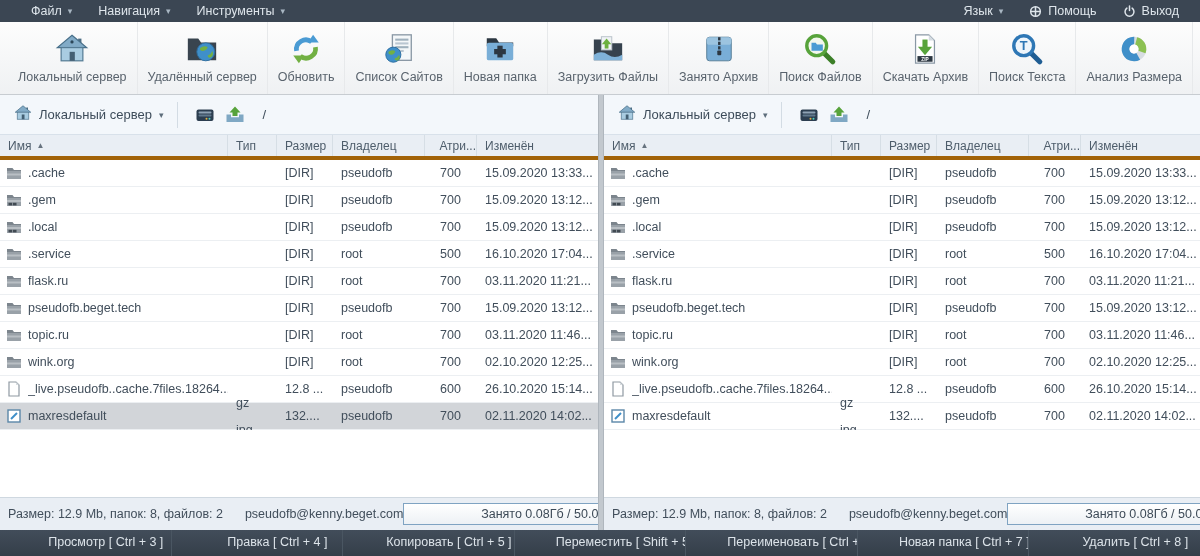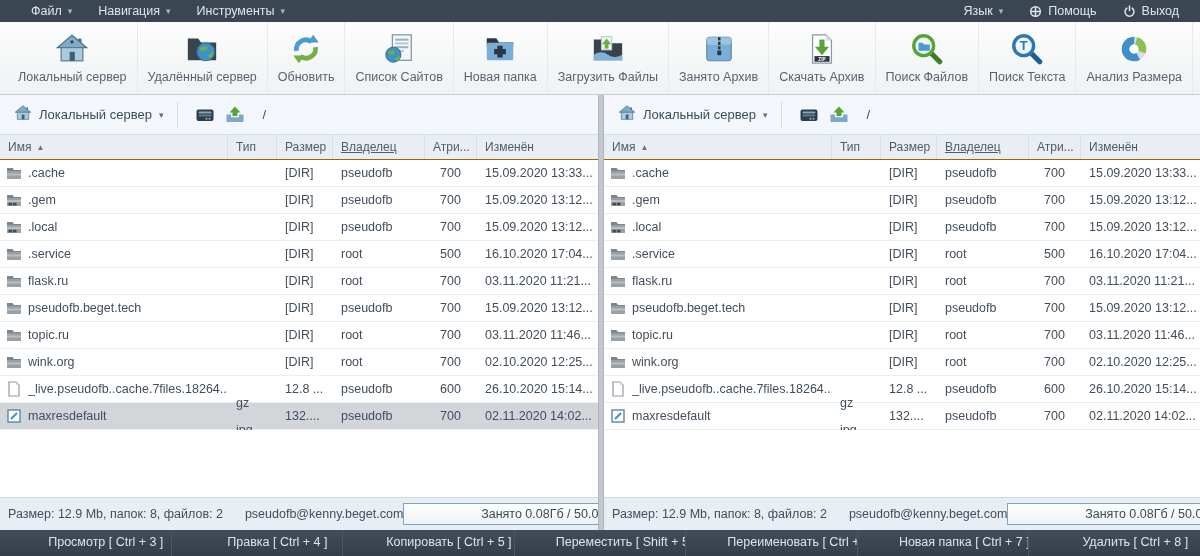--- a/index.html
+++ b/index.html
@@ -33,30 +33,30 @@
   .panel-header { height:40px; flex:none; background:#f3f7fb; border-bottom:1px solid #d8e1ea;
                   display:flex; align-items:center; padding:0 10px; }
   .server-select { display:flex; align-items:center; gap:7px; cursor:pointer; padding:2px 4px; }
   .server-label { font-size:13px; color:#3d4c5a; }
   .caret { font-size:9px; color:#5d6d7b; }
   .vsep { width:1px; height:26px; background:#d3dce4; margin:0 12px 0 10px; }
   .hbtn { display:flex; align-items:center; justify-content:center; width:30px; height:28px; cursor:pointer; border-radius:3px; }
   .path { font-size:13px; color:#3d4c5a; margin-left:12px; cursor:text; }
 
   
-  .table-header { height:25px; flex:none; background:#e9eef4; border-bottom:1px solid #a16207;
+  .table-header { height:25px; flex:none; background:#e9eef4; border-bottom:4px solid #a16207;
                   display:flex; font-size:12px; color:#4e5d6b; }
   .th { display:flex; align-items:center; gap:5px; padding-left:8px; border-right:1px solid #d6dee5;
         white-space:nowrap; overflow:hidden; cursor:pointer; }
   .sort-caret { font-size:8px; color:#66727e; }
   .col-name { width:228px; flex:none; }
   .col-type { width:49px; flex:none; }
   .col-size { width:56px; flex:none; }
-  .col-owner { width:92px; flex:none;text-decoration:underline; }
-  .col-attr { width:52px; flex:none; }
+  .col-owner { width:92px; flex:none; }
+  .col-attr { width:52px; flex:none;justify-content:flex-end; }
   .col-mod { flex:1; min-width:0; border-right:none; }
 
   
   .rows { flex:none; }
   .row { height:27px; display:flex; align-items:center; border-bottom:1px solid #eceff2;
          font-size:12.5px; color:#414e5b; background:#fff; cursor:default; }
   .row.selected { background:#d2d5d9; }
   .cell { white-space:nowrap; overflow:hidden; }
   .c-icon { width:28px; flex:none; display:flex; align-items:center; justify-content:center; }
   .c-name { width:200px; flex:none; }
@@ -211,39 +211,39 @@
             <rect x="17" y="10.3" width="2.6" height="3.4" fill="#2c3742"></rect>
             <rect x="17" y="15.1" width="2.6" height="3.4" fill="#2c3742"></rect>
             <rect x="16.2" y="19.5" width="4.2" height="5" rx="1" fill="#2c3742"></rect>
           </svg>
         </span>
         <span class="tb-label">Занято Архив</span>
       </div>
       <div class="tb-btn">
         <span class="tb-icon">
           <svg width="34" height="34" viewBox="0 0 36 36">
+            <line x1="23" y1="23" x2="31.5" y2="31.5" stroke="#3c7f28" stroke-width="5.5" stroke-linecap="round"></line>
+            <circle cx="14.5" cy="14.5" r="10.5" fill="#f2f7ee" stroke="#57a33b" stroke-width="3.6"></circle>
+            <path d="M9 11.5 h4.5 l1.3 1.8 h6.2 v6.5 h-12 z" fill="#4a9bd4"></path>
+          </svg>
+        </span>
+        <span class="tb-label">Поиск Файлов</span>
+      </div>
+      <div class="tb-btn">
+        <span class="tb-icon">
+          <svg width="34" height="34" viewBox="0 0 36 36">
             <path d="M8 3 h14 l6 6 v24 h-20 z" fill="#ffffff" stroke="#8a98a5" stroke-width="1.3"></path>
             <polygon points="22,3 28,9 22,9" fill="#d5dce2"></polygon>
             <rect x="15.3" y="8" width="5.4" height="8.5" fill="#57a33b"></rect>
             <polygon points="10.5,15.5 25.5,15.5 18,24.5" fill="#57a33b"></polygon>
             <rect x="10" y="25.5" width="16" height="6" fill="#2c3742"></rect>
             <text x="18" y="30.3" font-size="5" fill="#ffffff" text-anchor="middle" font-weight="bold" font-family="Liberation Sans, sans-serif">ZIP</text>
           </svg>
         </span>
         <span class="tb-label">Скачать Архив</span>
-      </div>
-      <div class="tb-btn">
-        <span class="tb-icon">
-          <svg width="34" height="34" viewBox="0 0 36 36">
-            <line x1="23" y1="23" x2="31.5" y2="31.5" stroke="#3c7f28" stroke-width="5.5" stroke-linecap="round"></line>
-            <circle cx="14.5" cy="14.5" r="10.5" fill="#f2f7ee" stroke="#57a33b" stroke-width="3.6"></circle>
-            <path d="M9 11.5 h4.5 l1.3 1.8 h6.2 v6.5 h-12 z" fill="#4a9bd4"></path>
-          </svg>
-        </span>
-        <span class="tb-label">Поиск Файлов</span>
       </div>
       <div class="tb-btn">
         <span class="tb-icon">
           <svg width="34" height="34" viewBox="0 0 36 36">
             <line x1="23" y1="23" x2="31.5" y2="31.5" stroke="#1f5d93" stroke-width="5.5" stroke-linecap="round"></line>
             <circle cx="14.5" cy="14.5" r="10.5" fill="#eef5fb" stroke="#2e77b5" stroke-width="3.6"></circle>
             <text x="14.5" y="19.5" font-size="13.5" fill="#2e77b5" text-anchor="middle" font-weight="bold" font-family="Liberation Sans, sans-serif">T</text>
           </svg>
         </span>
         <span class="tb-label">Поиск Текста</span>

